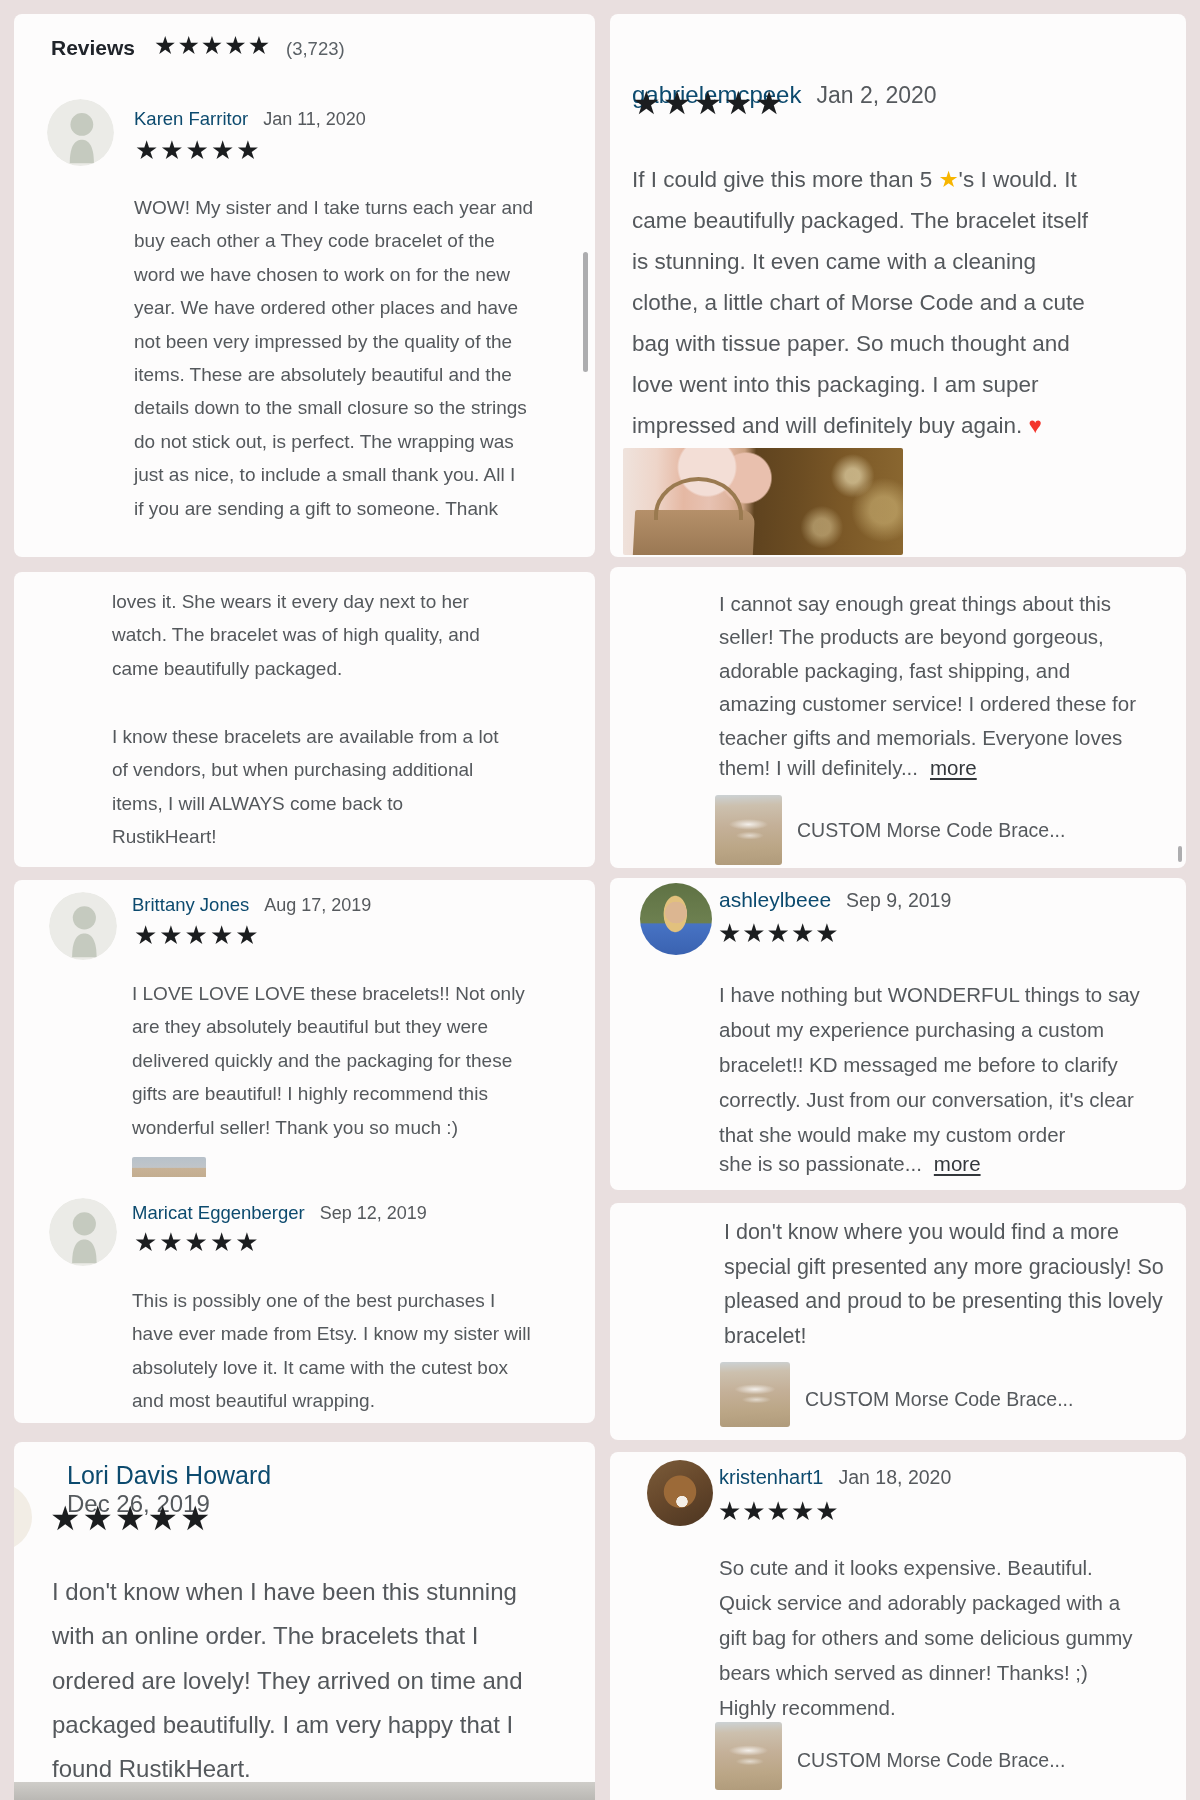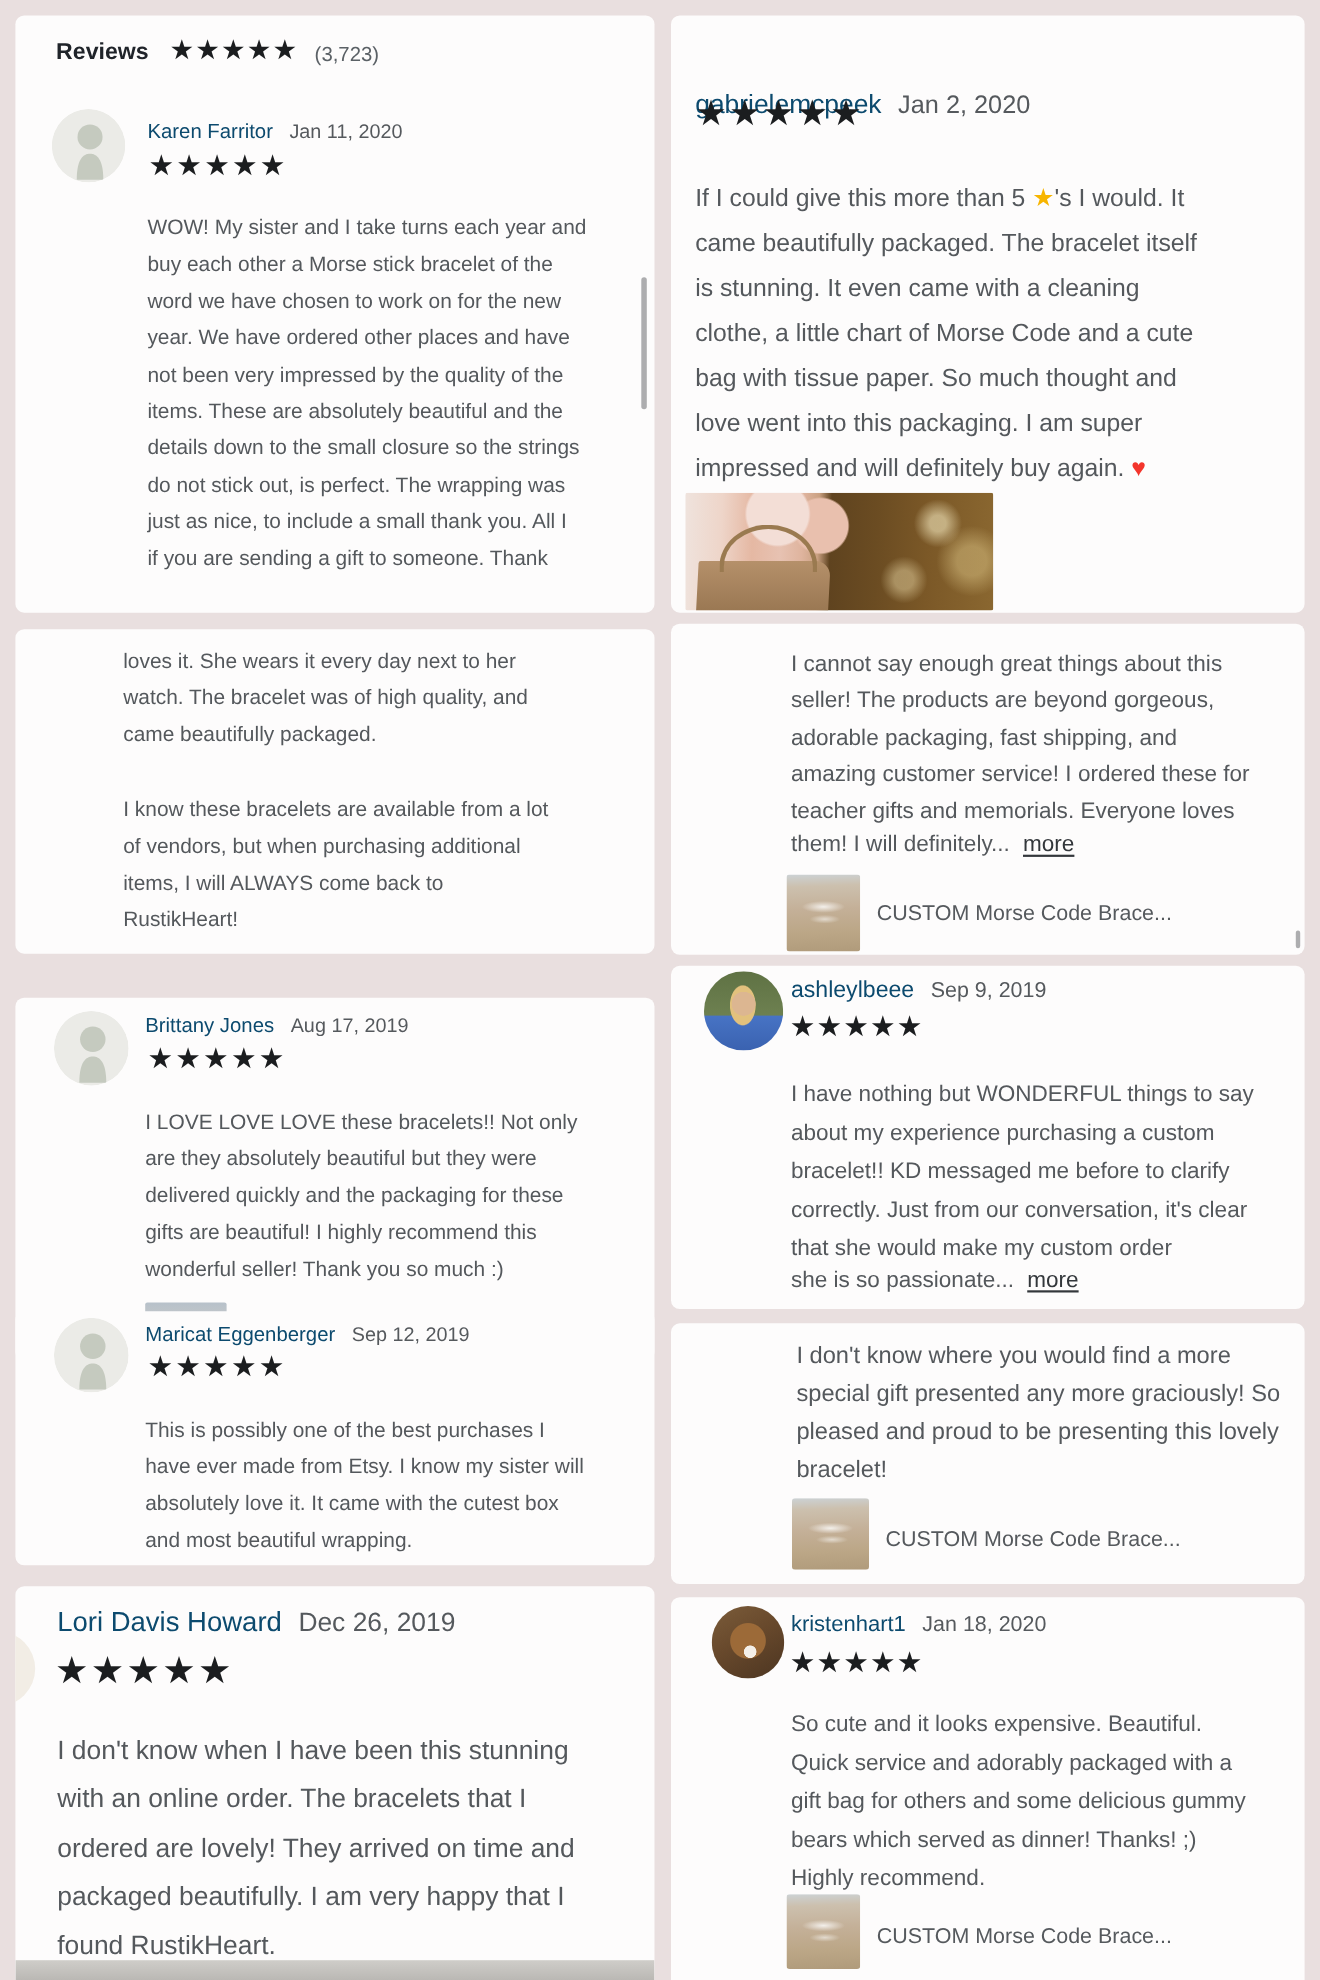--- a/index.html
+++ b/index.html
@@ -74,21 +74,21 @@
           <path d="M34 96 C34 68 43 61 52 61 C61 61 70 68 70 96 Z" fill="#c5cabf"></path>
         </svg>
     </div>
     <div class="abs name-row" style="left:120px;top:94px;">
       <a class="name sm-name">Karen Farritor</a>
       <span class="date sm-date">Jan 11, 2020</span>
     </div>
     <div class="abs stars sm-stars" style="left:121px;top:121px;">★★★★★</div>
     <div class="abs rv-body sm-body" style="left:120px;top:177px;">
         <div>WOW! My sister and I take turns each year and</div>
-        <div>buy each other a Morse stick bracelet of the</div>
+        <div>buy each other a They code bracelet of the</div>
         <div>word we have chosen to work on for the new</div>
         <div>year. We have ordered other places and have</div>
         <div>not been very impressed by the quality of the</div>
         <div>items. These are absolutely beautiful and the</div>
         <div>details down to the small closure so the strings</div>
         <div>do not stick out, is perfect. The wrapping was</div>
         <div>just as nice, to include a small thank you. All I</div>
         <div>if you are sending a gift to someone. Thank</div>
       </div>
     <div class="abs scroll-thumb" style="right:7px;top:238px;width:5px;height:120px;"></div>
@@ -101,21 +101,21 @@
         <div>came beautifully packaged.</div>
       </div>
     <div class="abs rv-body sm-body" style="left:98px;top:148px;">
         <div>I know these bracelets are available from a lot</div>
         <div>of vendors, but when purchasing additional</div>
         <div>items, I will ALWAYS come back to</div>
         <div>RustikHeart!</div>
       </div>
   </section>
 
-  <section class="card" id="cardL3" style="left:14px;top:880px;width:581px;height:330px;margin-top:27px;">
+  <section class="card" id="cardL3" style="left:14px;top:880px;width:581px;height:330px;">
     <div class="abs avatar" style="left:35px;top:12px;width:68px;height:68px;">
       <svg viewBox="0 0 100 100">
           <circle cx="50" cy="50" r="50" fill="#ebebe7"></circle>
           <circle cx="52" cy="38" r="17" fill="#c5cabf"></circle>
           <path d="M34 96 C34 68 43 61 52 61 C61 61 70 68 70 96 Z" fill="#c5cabf"></path>
         </svg>
     </div>
     <div class="abs name-row" style="left:118px;top:14px;">
       <a class="name sm-name">Brittany Jones</a>
       <span class="date sm-date">Aug 17, 2019</span>
@@ -147,21 +147,21 @@
     <div class="abs rv-body sm-body" style="left:118px;top:92px;">
         <div>This is possibly one of the best purchases I</div>
         <div>have ever made from Etsy. I know my sister will</div>
         <div>absolutely love it. It came with the cutest box</div>
         <div>and most beautiful wrapping.</div>
       </div>
   </section>
 
   <section class="card" id="cardL5" style="left:14px;top:1442px;width:581px;height:358px;border-radius:8px 8px 0 0;">
     <div class="abs avatar-cut" style="left:-50px;top:41px;width:68px;height:68px;"></div>
-    <div class="abs name-row" style="left:38px;top:19px;">
+    <div class="abs name-row" style="left:38px;top:19px;flex-direction:column;">
       <a class="name lg-name">Lori Davis Howard</a>
       <span class="date lg-date">Dec 26, 2019</span>
     </div>
     <div class="abs stars" style="left:36px;top:56px;font-size:34px;letter-spacing:2px;">★★★★★</div>
     <div class="abs rv-body" style="left:38px;top:128px;font-size:24px;line-height:44.3px;">
         <div>I don't know when I have been this stunning</div>
         <div>with an online order. The bracelets that I</div>
         <div>ordered are lovely! They arrived on time and</div>
         <div>packaged beautifully. I am very happy that I</div>
         <div>found RustikHeart.</div>

